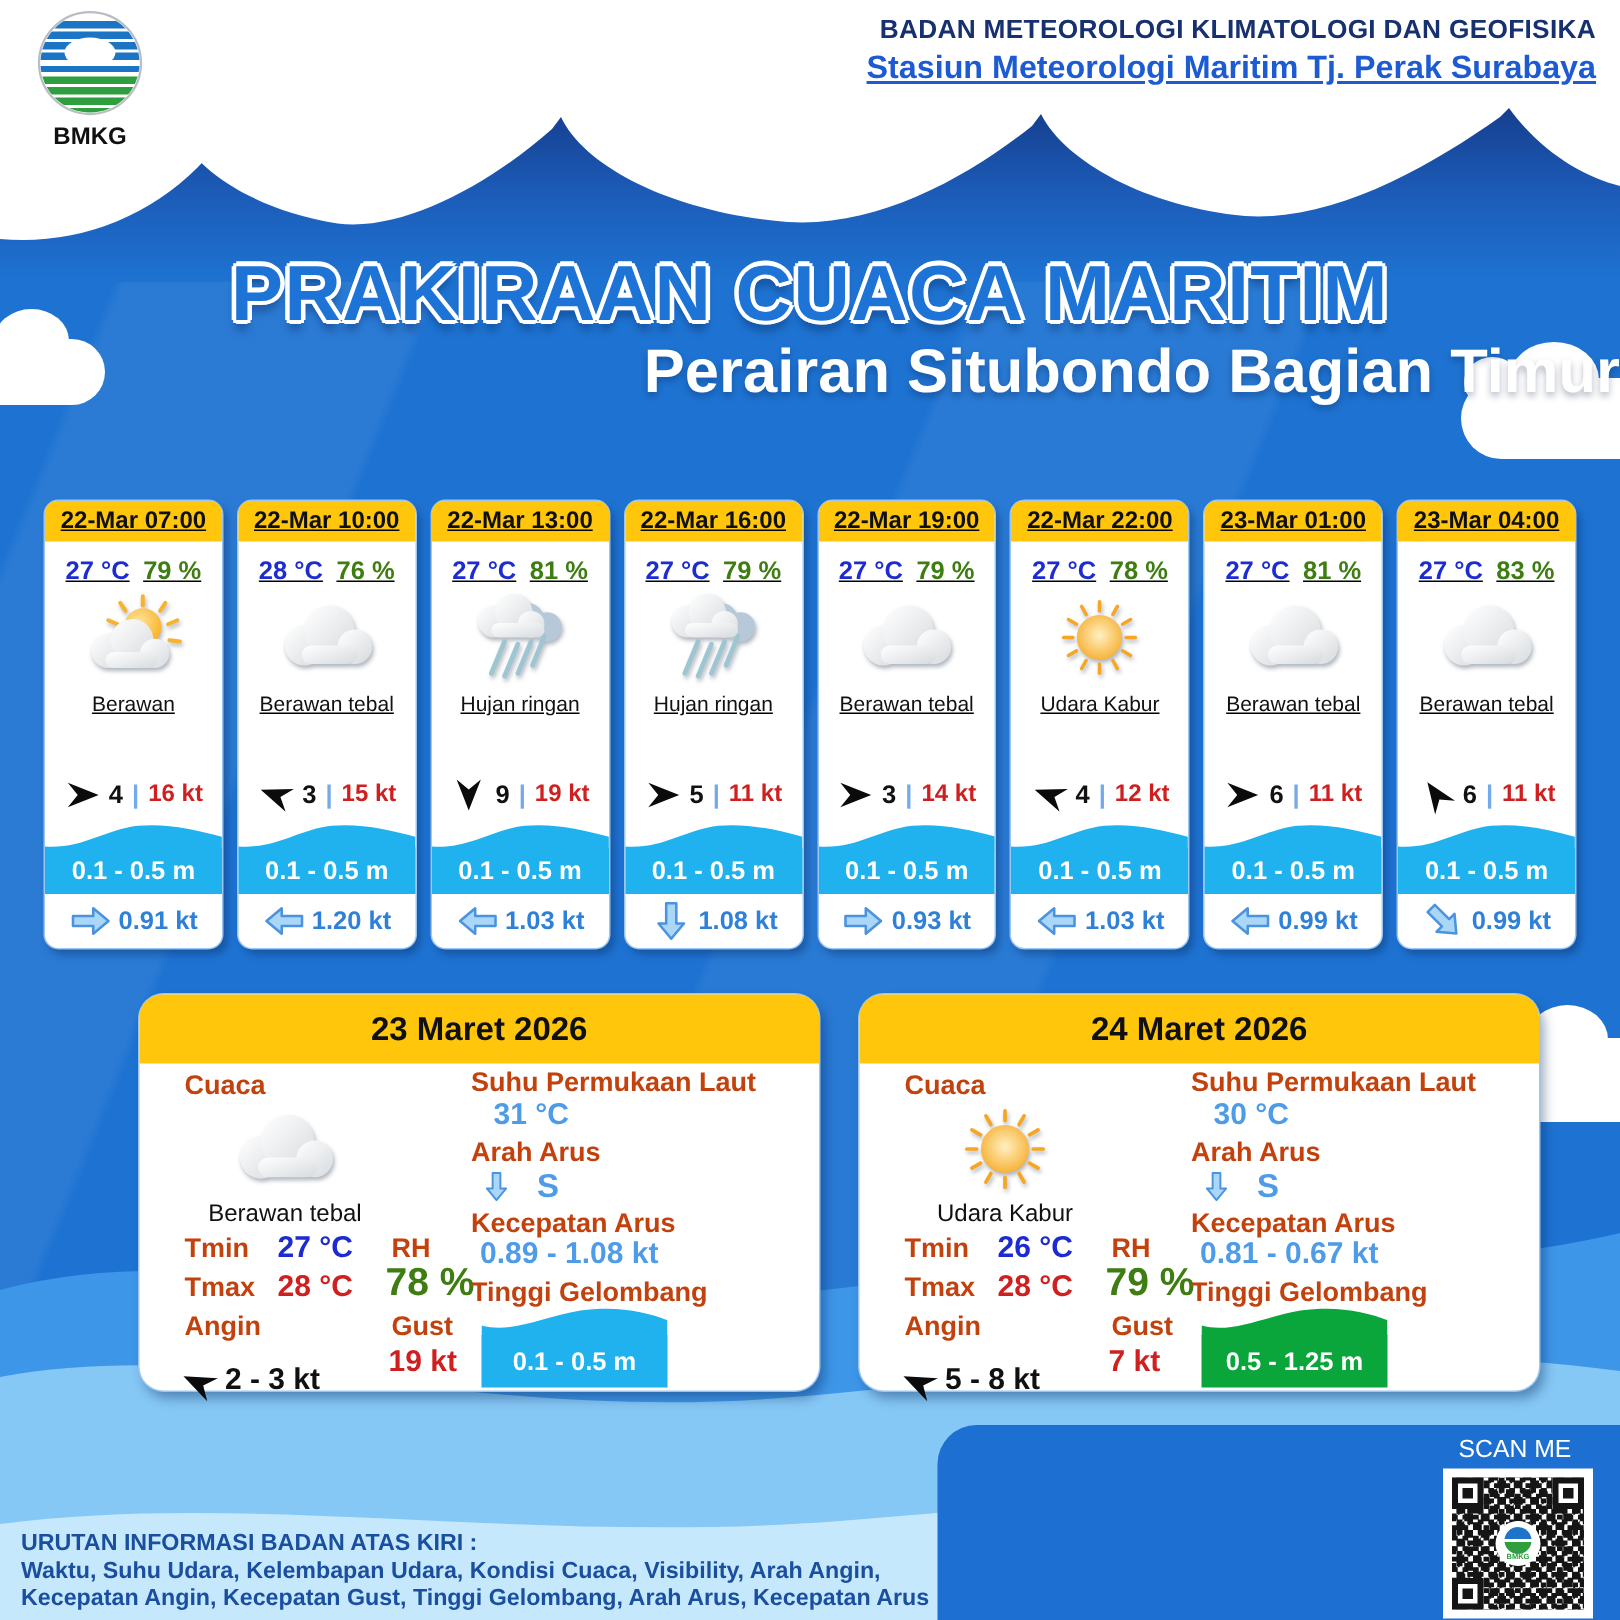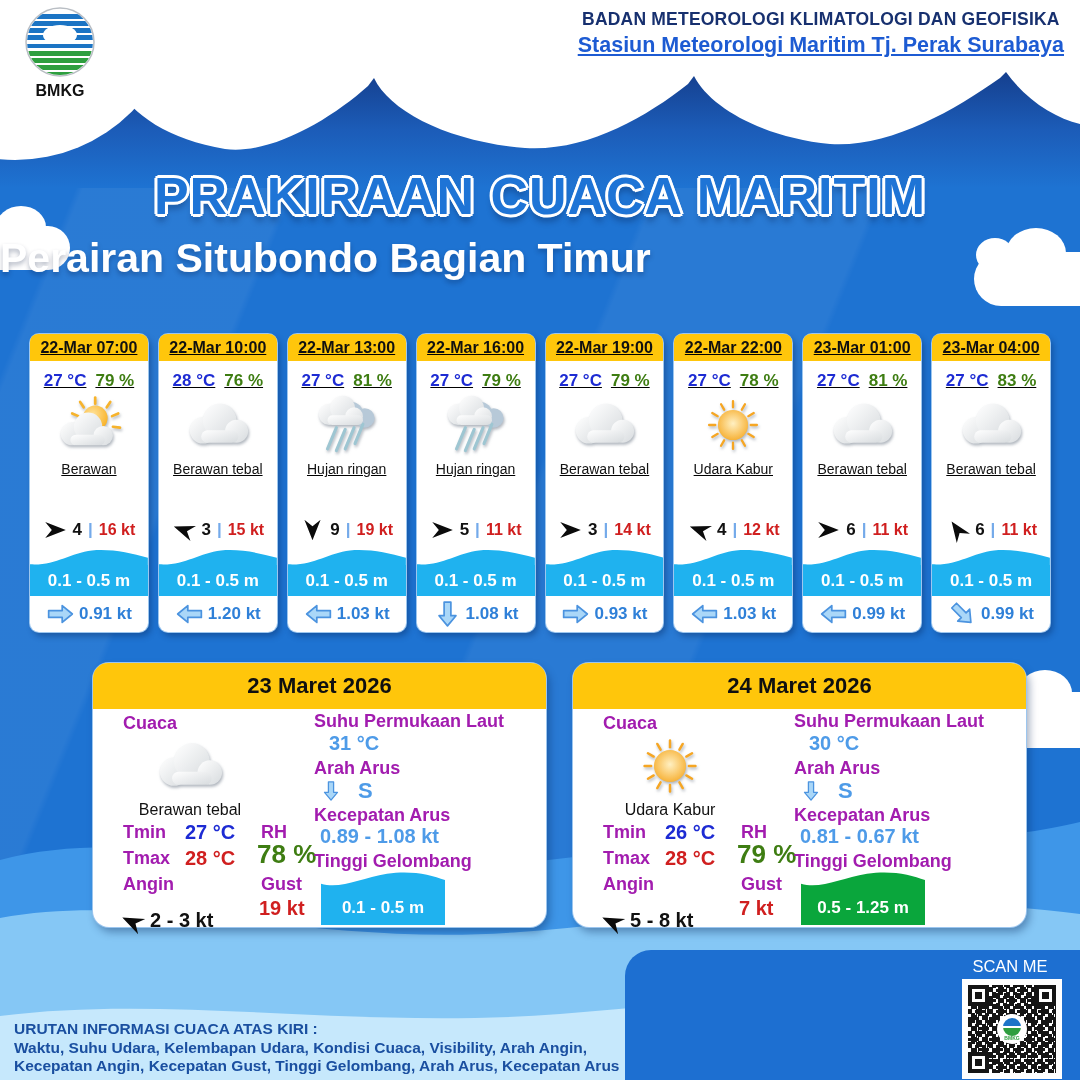--- a/index.html
+++ b/index.html
@@ -21,30 +21,30 @@
   .c-l::after{width:32px;height:28px;left:6px;top:-12px;}
   .c-r1{right:-28px;top:252px;width:134px;height:54px;border-radius:40px;}
   .c-r1::before{width:60px;height:50px;left:32px;top:-24px;}
   .c-r1::after{width:38px;height:34px;left:2px;top:-14px;}
   .c-r2{right:-32px;top:692px;width:122px;height:56px;border-radius:40px;}
   .c-r2::before{width:54px;height:46px;left:28px;top:-22px;}
   .c-r2::after{width:34px;height:30px;left:2px;top:-12px;}
   .bwaves{position:absolute;left:0;top:808px;width:1080px;height:272px;z-index:5;display:block;}
   
   .logo{position:absolute;left:22px;top:4px;z-index:10;}
-  .org{position:absolute;right:16px;top:9px;text-align:center;z-index:10;}
+  .org{position:absolute;right:16px;top:9px;text-align:right;z-index:10;}
   .org-1{font-size:17.5px;font-weight:bold;color:#17306F;letter-spacing:.2px;}
   .org-2{font-size:21.5px;font-weight:bold;color:#1D5BD3;margin-top:3px;text-decoration:underline;}
   
   .title{position:absolute;top:166px;left:0;width:100%;text-align:center;z-index:6;
     font-size:52px;font-weight:bold;letter-spacing:1px;color:#1E74D6;
     text-shadow:-3px 0 0 #fff,3px 0 0 #fff,0 -3px 0 #fff,0 3px 0 #fff,
       -2px -2px 0 #fff,2px -2px 0 #fff,-2px 2px 0 #fff,2px 2px 0 #fff,
       0 7px 6px rgba(0,20,60,.35);}
-  .subtitle{position:absolute;top:235px;left:0;width:100%;text-align:left;z-index:6;
+  .subtitle{position:absolute;top:224px;left:0;width:100%;text-align:right;z-index:6;
     font-size:41px;font-weight:bold;color:#fff;text-shadow:0 3px 5px rgba(0,20,60,.3);}
   .validrow{position:absolute;top:284px;left:0;width:100%;display:flex;justify-content:center;gap:80px;z-index:6;
     font-size:23px;font-weight:bold;color:#fff;}
   
   .frow{position:absolute;top:334px;left:30px;width:1020px;display:flex;gap:11px;z-index:7;}
   .fcard{position:relative;flex:1;height:298px;background:#fff;border-radius:9px;
     box-shadow:0 0 0 1px #9cc6ef,3px 4px 6px rgba(5,35,85,.4);text-decoration:underline;}
   .fcard-head{height:27px;background:#FFC60B;border-radius:8px 8px 0 0;display:flex;align-items:center;justify-content:center;
     font-weight:bold;font-size:16px;color:#101010;white-space:nowrap;}
   .fcard-temps{margin-top:10px;display:flex;justify-content:center;gap:9px;font-weight:bold;font-size:17px;white-space:nowrap;}
@@ -65,21 +65,21 @@
   .fcard-cur{position:absolute;top:262px;left:0;right:0;bottom:0;display:flex;align-items:center;justify-content:center;gap:4px;}
   .carrow{width:29px;height:22px;display:block;}
   .c-spd{font-size:17px;font-weight:bold;color:#2F80D8;white-space:nowrap;}
   
   .dcard{position:absolute;top:663px;width:453px;height:264px;background:#fff;border-radius:16px;z-index:7;
     box-shadow:0 0 0 1px #9cc6ef,3px 5px 8px rgba(5,35,85,.4);}
   .dcard1{left:93px;} .dcard2{left:573px;}
   .dcard-head{height:46px;background:#FFC60B;border-radius:15px 15px 0 0;display:flex;align-items:center;justify-content:center;
     font-size:22px;font-weight:bold;color:#101010;}
   .dbody{position:relative;height:218px;}
-  .dlabel{position:absolute;font-size:18px;font-weight:bold;color:#a21caf;white-space:nowrap;}
+  .dlabel{position:absolute;font-size:18px;font-weight:bold;color:#c2410c;white-space:nowrap;}
   .dval{position:absolute;font-size:20px;font-weight:bold;white-space:nowrap;}
   .d-cuaca{left:30px;top:4px;}
   .d-icon{position:absolute;left:44px;top:24px;width:106px;height:66px;}
   .d-icon svg{width:106px;height:66px;filter:drop-shadow(1px 2px 1.5px rgba(110,120,135,.55));}
   .d-desc{position:absolute;left:7px;top:92px;width:180px;text-align:center;font-size:16px;color:#111;white-space:nowrap;}
   .d-tmin-l{left:30px;top:113px;} .d-tmin-v{left:92px;top:112px;color:#1D2BD3;}
   .d-tmax-l{left:30px;top:139px;} .d-tmax-v{left:92px;top:138px;color:#D01F1F;}
   .d-angin-l{left:30px;top:165px;}
   .d-wind{position:absolute;left:26px;top:200px;display:flex;align-items:flex-end;gap:5px;}
   .d-wind .warrow{width:26px;height:20px;}
@@ -638,21 +638,21 @@
             <path fill="currentColor" d="M0,14 C20,20 40,8 66,3 C90,-1 110,4 124,10 L124,22 L0,22 Z"></path>
           </svg>
         <div class="d-wave-solid">
             <span>0.5 - 1.25 m</span>
           </div>
       </div>
     </div>
   </div>
 
   <div class="footer">
-    <div>URUTAN INFORMASI CUACA ATAS KIRI :</div>
+    <div>URUTAN INFORMASI BADAN ATAS KIRI :</div>
     <div>Waktu, Suhu Udara, Kelembapan Udara, Kondisi Cuaca, Visibility, Arah Angin,</div>
     <div>Kecepatan Angin, Kecepatan Gust, Tinggi Gelombang, Arah Arus, Kecepatan Arus</div>
   </div>
 
   <div class="scanpanel">
     <div class="scanme">SCAN ME</div>
     <div class="qr">
       <div class="qr-pattern"></div>
       <i class="fp fp1"></i>
       <i class="fp fp2"></i>

